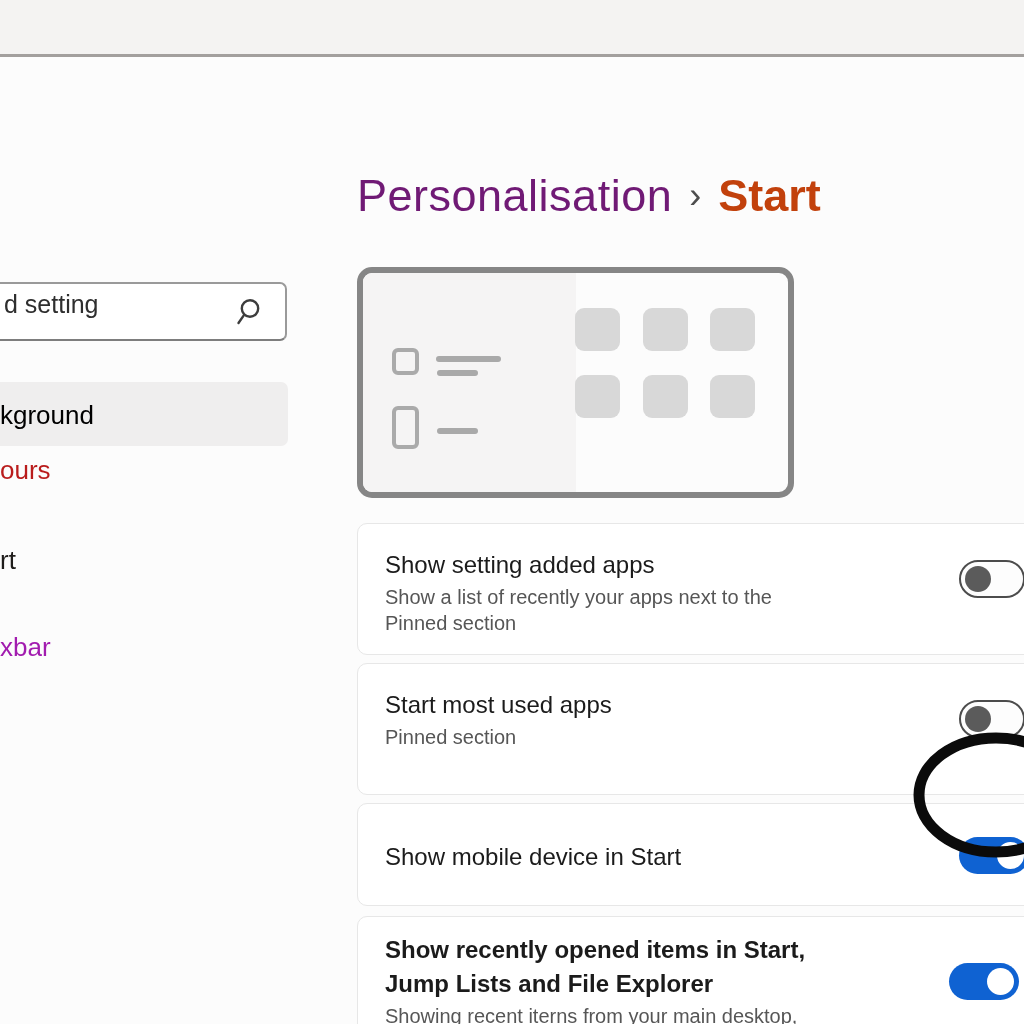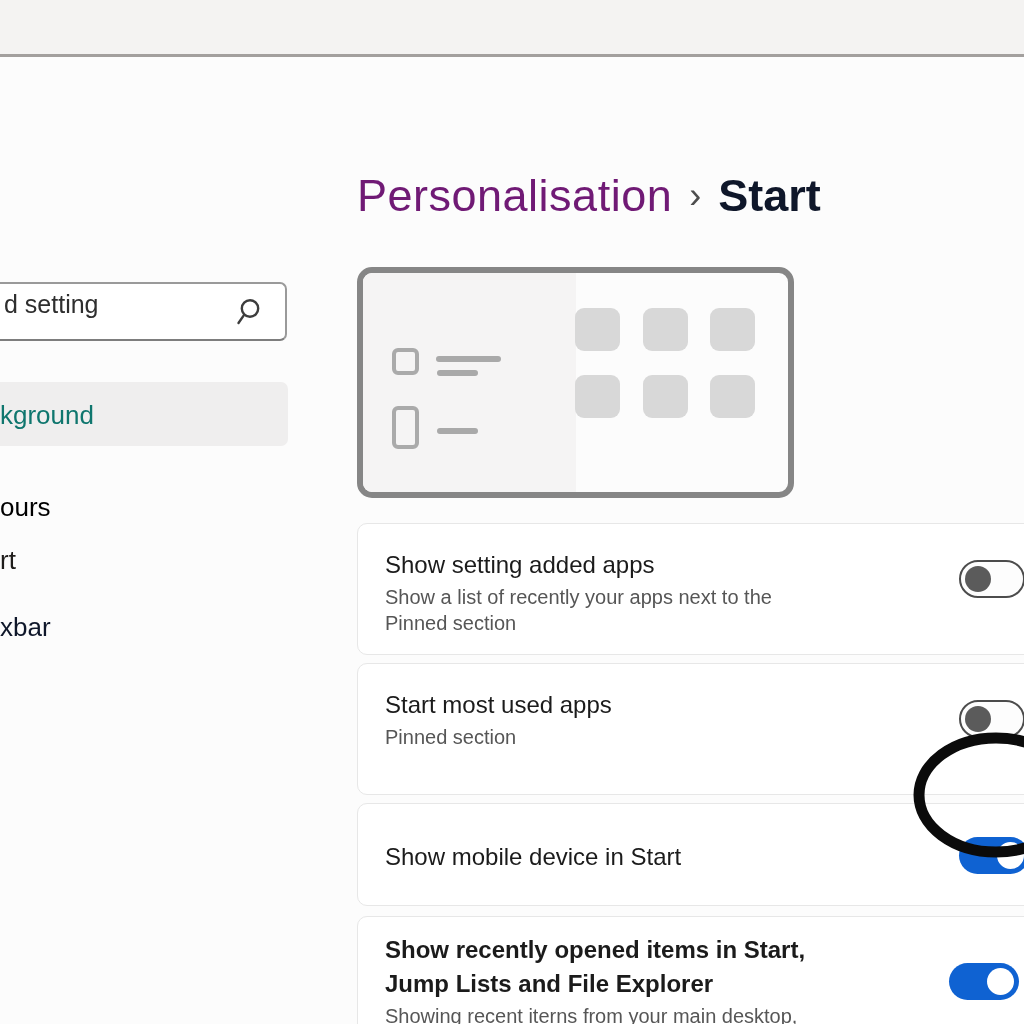--- a/index.html
+++ b/index.html
@@ -23,33 +23,33 @@
     border: none; outline: none; background: transparent;
     font-family: "Liberation Sans", sans-serif; font-size: 25px; color: #2e2e2e; padding-left: 2px;
   }
   .search-icon { position: absolute; right: 22px; top: 13px; width: 30px; height: 30px; }
 
   .nav-pill {
     position: absolute; left: -80px; top: 322px; width: 368px; height: 64px;
     background: #efeeee; border-radius: 7px;
   }
   .nav-item {
-    position: absolute; left: 0; font-size: 26px; color: #0f766e; white-space: nowrap;
+    position: absolute; left: 0; font-size: 26px; color: #000000; white-space: nowrap;
     cursor: default;
   }
   .nav-item.sel { top: 340px; }
-  .nav-item.n1 { top: 432px; color: #000000; }
+  .nav-item.n1 { top: 395px; color: #b91c1c; }
   .nav-item.n2 { top: 485px; color: #1f1d1b; }
-  .nav-item.n3 { top: 552px; color: #0f172a; }
+  .nav-item.n3 { top: 572px; color: #a21caf; }
 
   
   .page-header { position: absolute; left: 357px; top: 110px; white-space: nowrap; }
   .crumb-root { font-size: 45px; font-weight: 400; color: #701a75; letter-spacing: 0.5px; }
   .crumb-sep  { font-size: 36px; color: #4d4d4d; margin: 0 17px; position: relative; top: -3px; }
-  .crumb-cur  { font-size: 45px; font-weight: 700; color: #0f172a; }
+  .crumb-cur  { font-size: 45px; font-weight: 700; color: #c2410c; }
 
   
   .preview {
     position: absolute; left: 357px; top: 207px; width: 437px; height: 231px;
     border: 6px solid #868686; border-radius: 15px; background: #fcfcfc; overflow: hidden;
   }
   .preview .left-panel { position: absolute; left: 0; top: 0; width: 213px; height: 219px; background: #f5f4f4; }
   .ph-square { position: absolute; border: 4px solid #aaaaaa; border-radius: 6px; background: transparent; }
   .ph-sq1 { left: 29px; top: 75px; width: 27px; height: 27px; }
   .ph-sq2 { left: 29px; top: 133px; width: 27px; height: 43px; }

